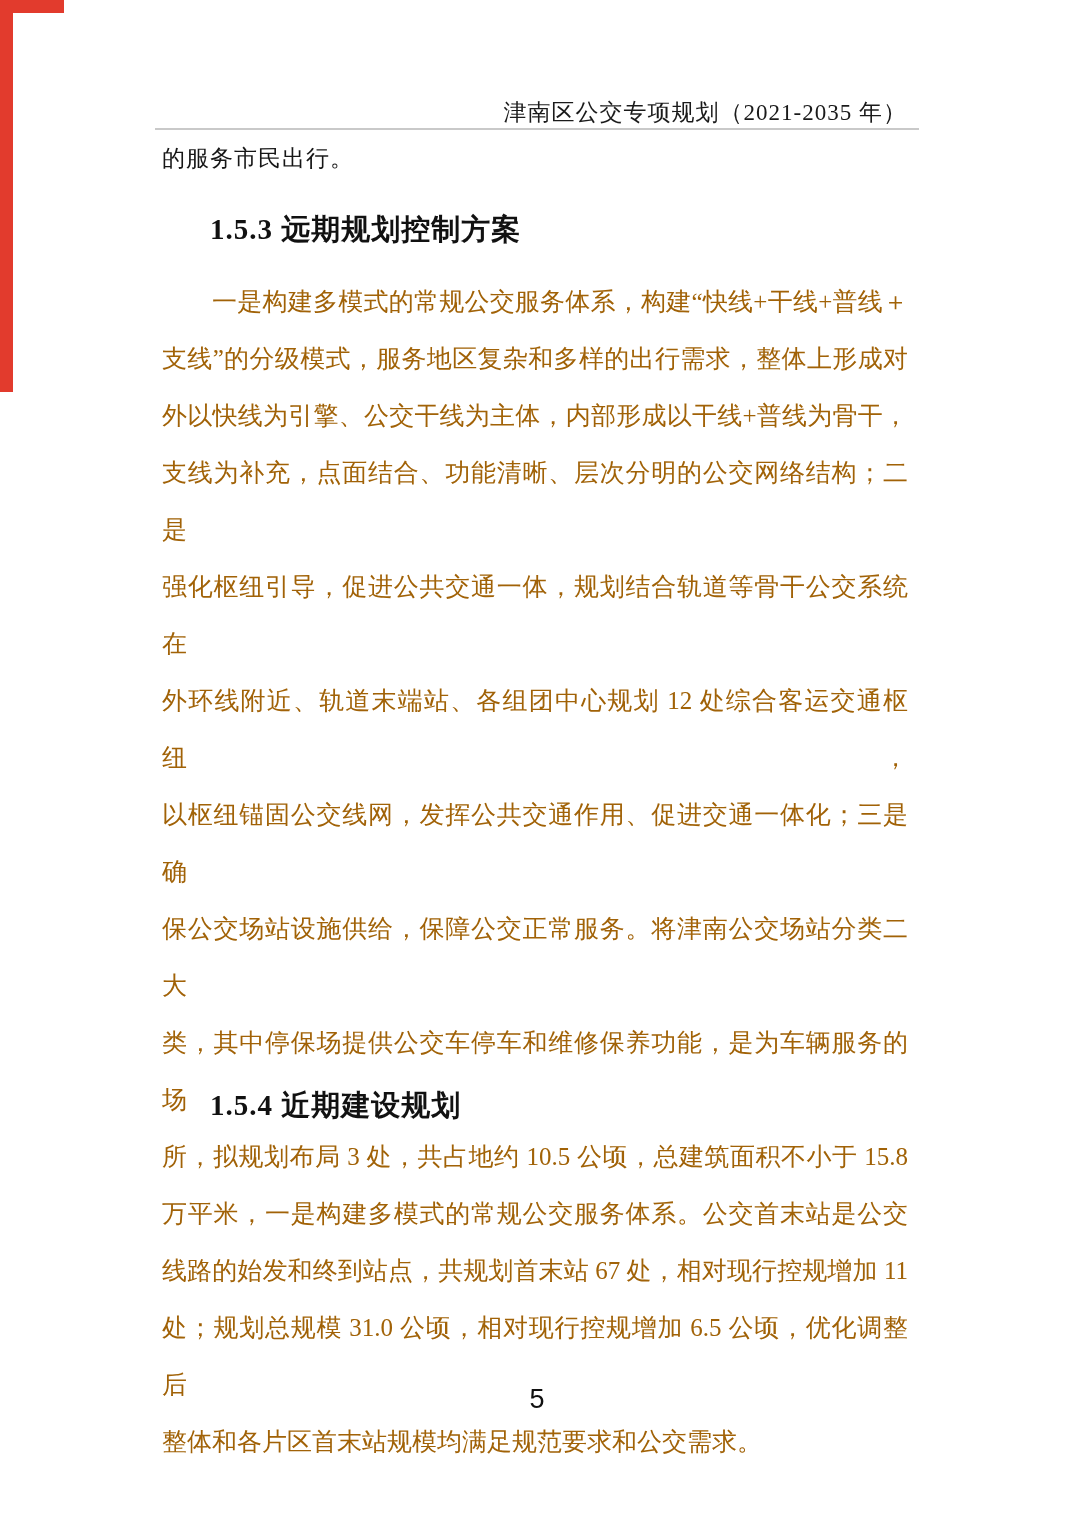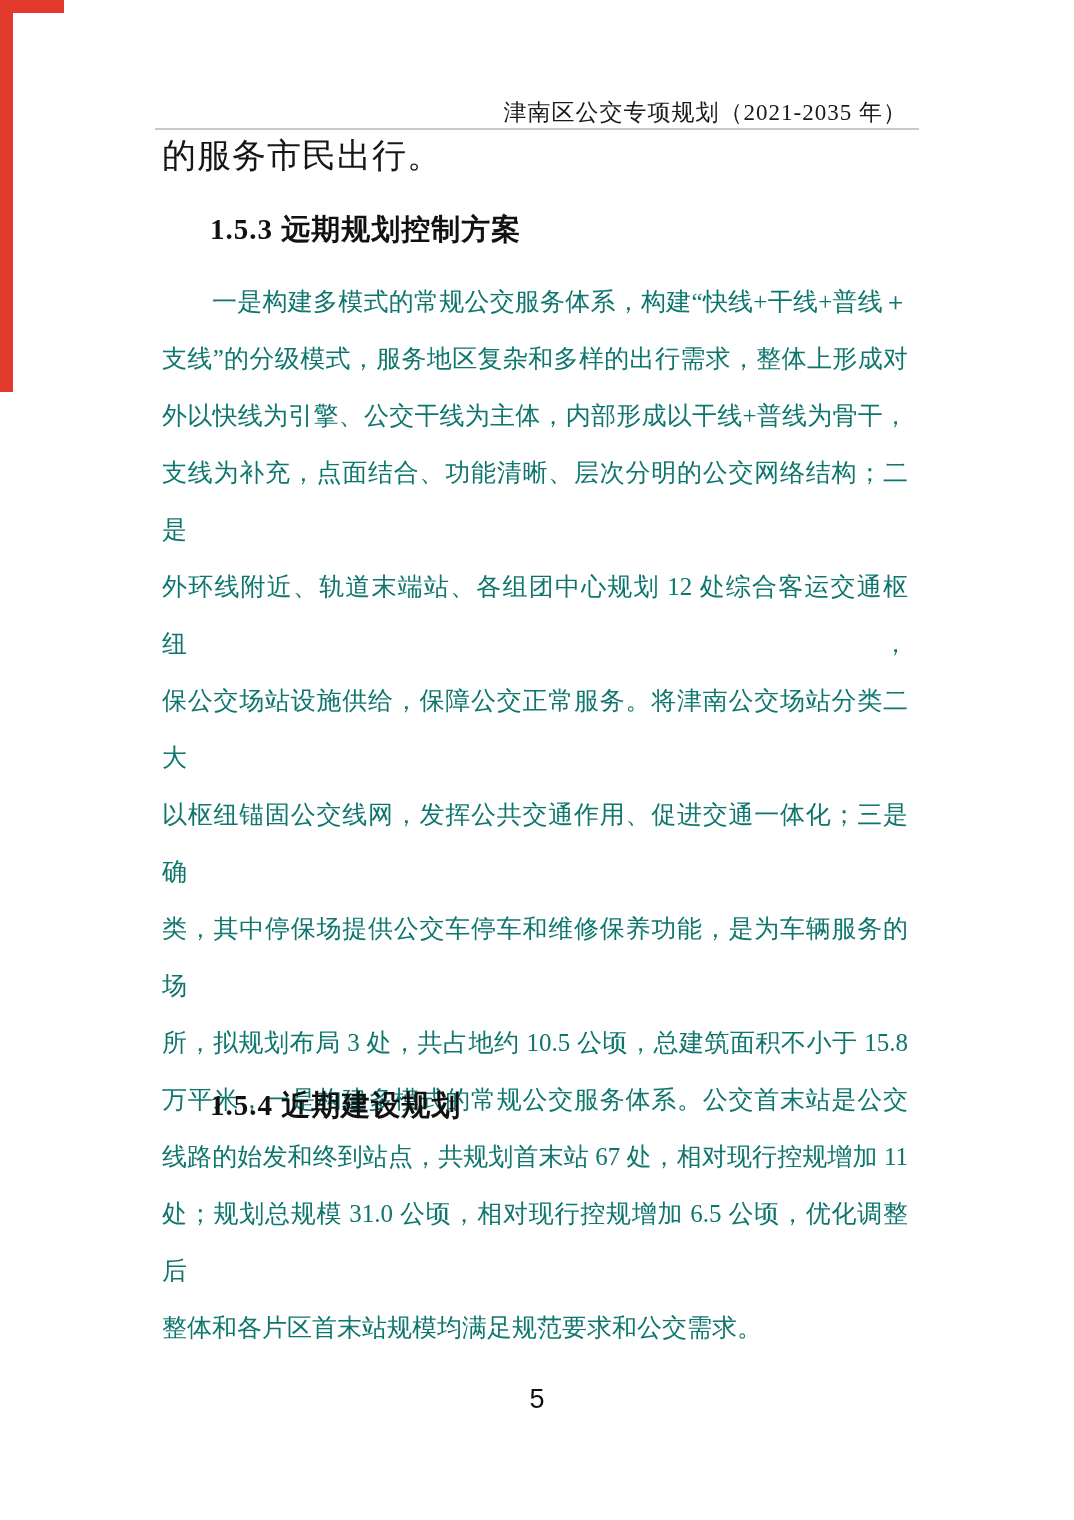--- a/index.html
+++ b/index.html
@@ -15,36 +15,36 @@
   .red-mark-v{position:absolute;left:0;top:0;width:13px;height:392px;background:#e23b2d;}
 
   .header-line{
     position:absolute;top:97px;left:162px;width:745px;
     text-align:right;font-size:23px;letter-spacing:1px;color:#1a1a1a;white-space:nowrap;
   }
   .header-rule{position:absolute;top:128px;left:155px;width:764px;height:2px;background:#c9c9c9;}
 
   .intro-line{
     position:absolute;top:130px;left:162px;width:746px;
-    font-size:34px;line-height:57px;letter-spacing:1px;white-space:nowrap;font-family:Liberation Mono, monospace;
+    font-size:23px;line-height:57px;letter-spacing:1px;white-space:nowrap;
   }
 
   .sec-heading{
     position:absolute;left:186px;
     font-size:29px;font-weight:bold;line-height:57px;letter-spacing:1px;white-space:nowrap;color:#111;margin-left:24px;
   }
   .sec-heading.h153{top:201px;}
   .sec-heading.h154{top:1077px;}
 
   .para{position:absolute;left:162px;width:746px;}
   .para.p153{top:273px;}
   .para.p154{top:1142px;}
 
   .bodyline{
-    font-size:25px;line-height:57px;color:#0f766e;
+    font-size:25px;line-height:57px;color:#a16207;
     text-align:justify;text-align-last:justify;
   }
   .bodyline.indent{text-indent:50px;}
   .bodyline.lastline{text-align:last;text-align-last:left;}
 
   .page-number{
     position:absolute;top:1384px;left:0;width:1074px;text-align:center;
     font-size:27px;font-family:"Liberation Sans","DejaVu Sans",sans-serif;color:#111;
   }
 </style>
@@ -61,23 +61,24 @@
 
   <div class="intro-line">的服务市民出行。</div>
 
   <div class="sec-heading h153">1.5.3 远期规划控制方案</div>
 
   <div class="para p153">
       <div class="bodyline indent">一是构建多模式的常规公交服务体系，构建“快线+干线+普线＋</div>
       <div class="bodyline">支线”的分级模式，服务地区复杂和多样的出行需求，整体上形成对</div>
       <div class="bodyline">外以快线为引擎、公交干线为主体，内部形成以干线+普线为骨干，</div>
       <div class="bodyline">支线为补充，点面结合、功能清晰、层次分明的公交网络结构；二是</div>
+      <div class="bodyline">强化枢纽引导，促进公共交通一体，规划结合轨道等骨干公交系统在</div>
       <div class="bodyline">外环线附近、轨道末端站、各组团中心规划 12 处综合客运交通枢纽，</div>
+      <div class="bodyline">以枢纽锚固公交线网，发挥公共交通作用、促进交通一体化；三是确</div>
       <div class="bodyline">保公交场站设施供给，保障公交正常服务。将津南公交场站分类二大</div>
-      <div class="bodyline">以枢纽锚固公交线网，发挥公共交通作用、促进交通一体化；三是确</div>
       <div class="bodyline">类，其中停保场提供公交车停车和维修保养功能，是为车辆服务的场</div>
       <div class="bodyline">所，拟规划布局 3 处，共占地约 10.5 公顷，总建筑面积不小于 15.8</div>
       <div class="bodyline">万平米，一是构建多模式的常规公交服务体系。公交首末站是公交</div>
       <div class="bodyline">线路的始发和终到站点，共规划首末站 67 处，相对现行控规增加 11</div>
       <div class="bodyline">处；规划总规模 31.0 公顷，相对现行控规增加 6.5 公顷，优化调整后</div>
       <div class="bodyline lastline">整体和各片区首末站规模均满足规范要求和公交需求。</div>
     </div>
 
   <div class="sec-heading h154">1.5.4 近期建设规划</div>
 

